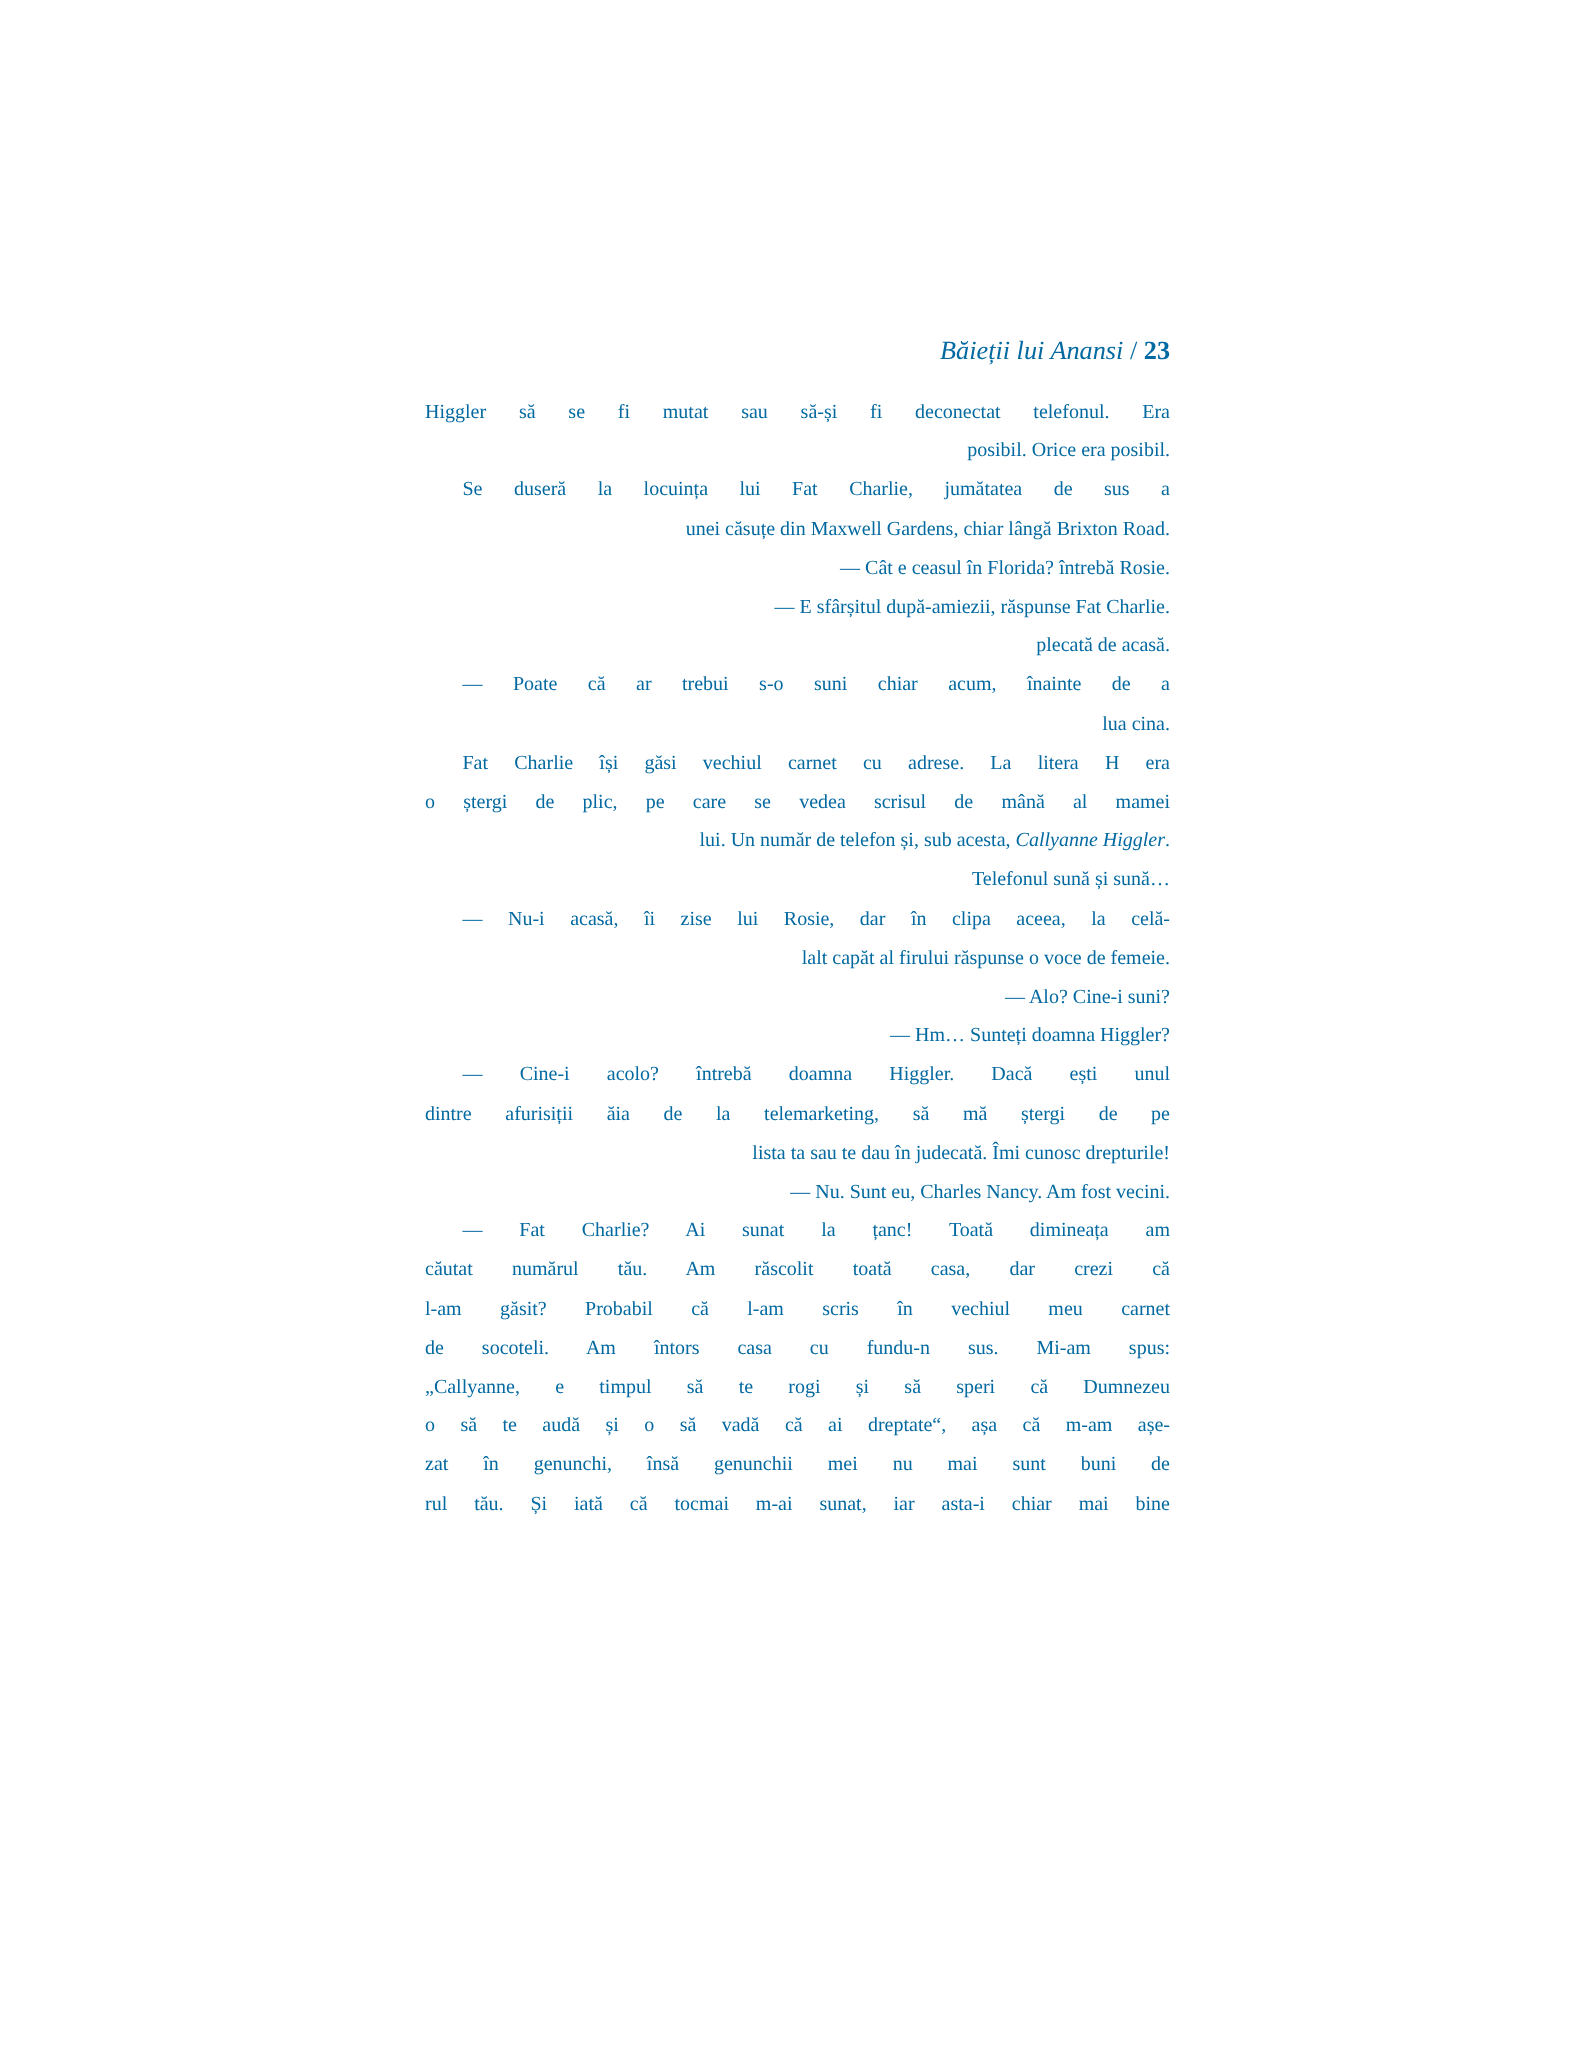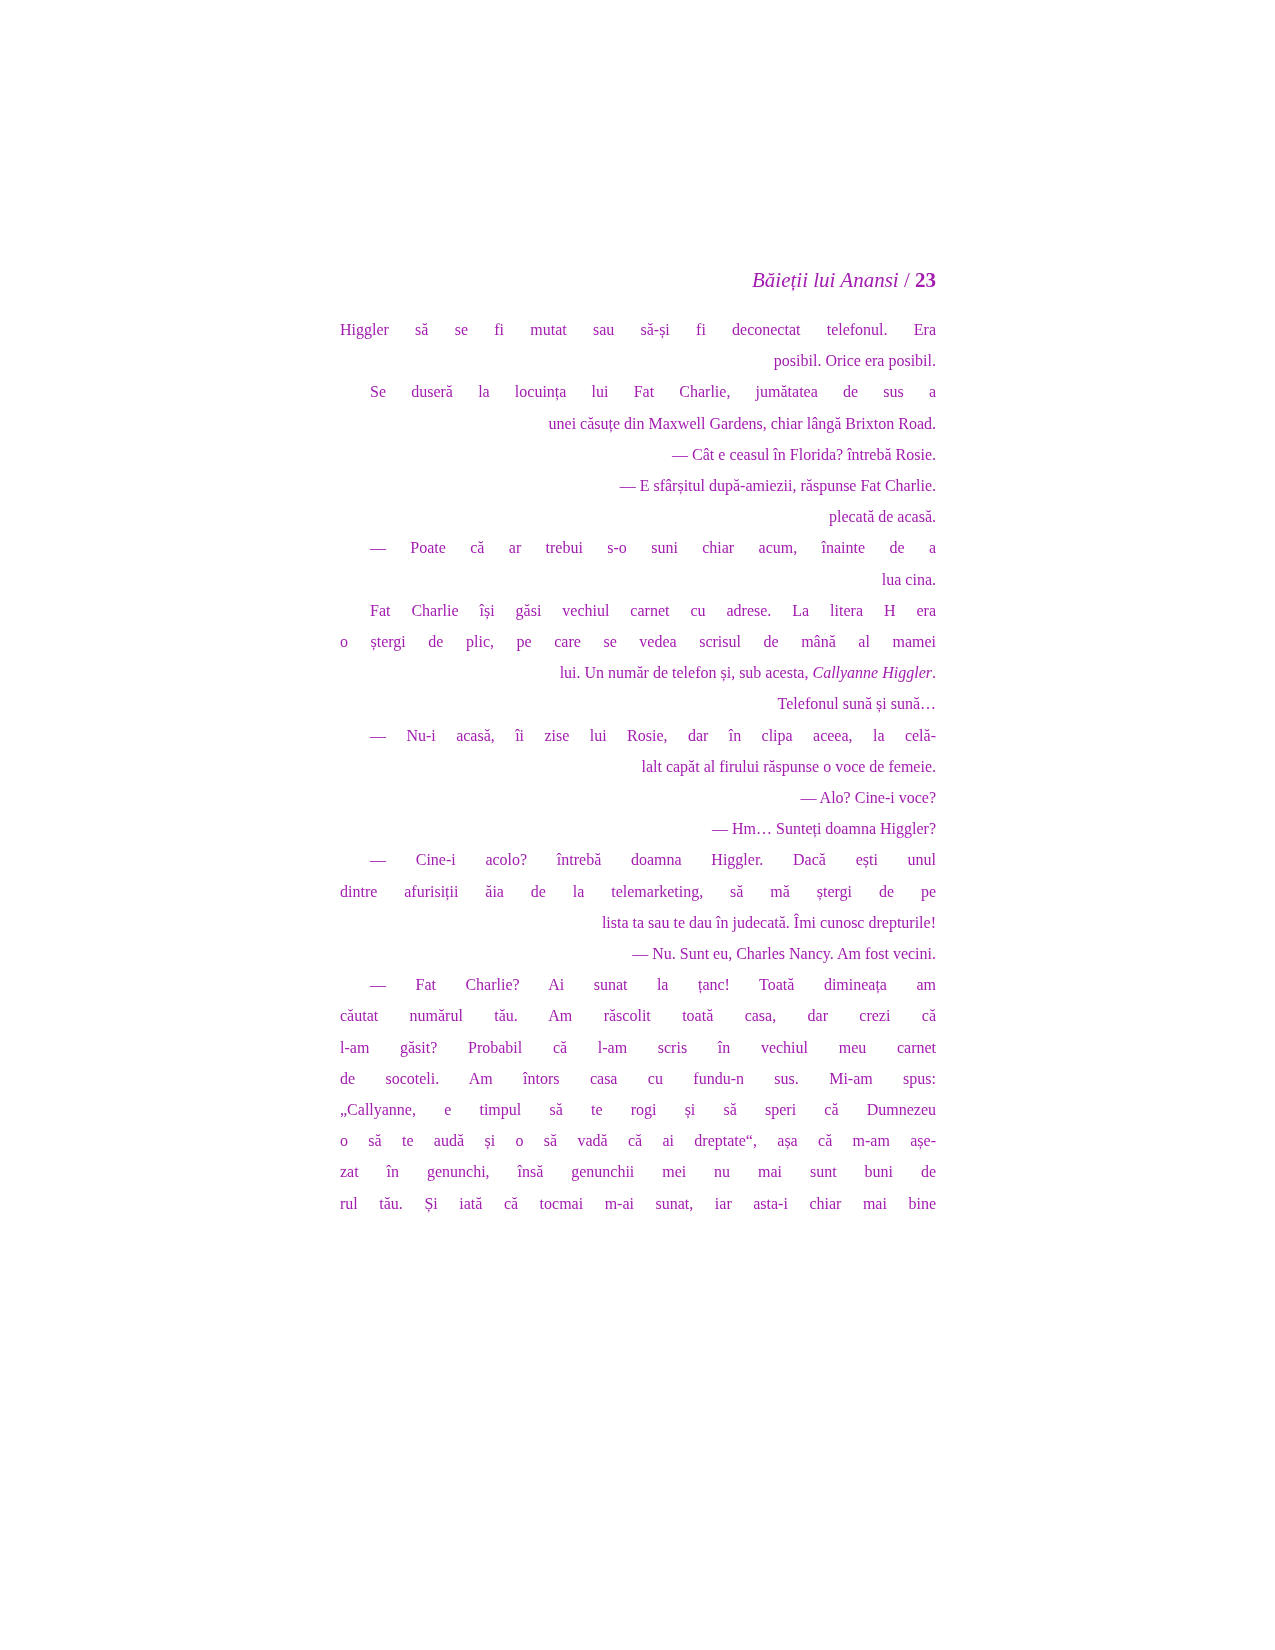--- a/index.html
+++ b/index.html
@@ -5,21 +5,21 @@
   html, body {
     margin: 0;
     padding: 0;
     background: #ffffff;
   }
   .page {
     position: relative;
     width: 1275px;
     height: 1644px;
     background: #ffffff;
-    color: #a21caf;
+    color: #0369a1;
     font-family: "Liberation Serif", serif;
     overflow: hidden;
   }
   .text-area {
     position: absolute;
     left: 340px;
     top: 268px;
     width: 596px;
   }
   .running-header {
@@ -64,21 +64,21 @@
         <div class="line ind"><span>— E sfârșitul după-amiezii, răspunse Fat Charlie.</span></div>
         <div class="line"><span>plecată de acasă.</span></div>
         <div class="line just ind"><span>— Poate că ar trebui s-o suni chiar acum, înainte de a</span></div>
         <div class="line"><span>lua cina.</span></div>
         <div class="line just ind"><span>Fat Charlie își găsi vechiul carnet cu adrese. La litera H era</span></div>
         <div class="line just"><span>o ștergi de plic, pe care se vedea scrisul de mână al mamei</span></div>
         <div class="line"><span>lui. Un număr de telefon și, sub acesta, </span><span class="it">Callyanne Higgler</span><span>.</span></div>
         <div class="line ind"><span>Telefonul sună și sună…</span></div>
         <div class="line just ind"><span>— Nu-i acasă, îi zise lui Rosie, dar în clipa aceea, la celă-</span></div>
         <div class="line"><span>lalt capăt al firului răspunse o voce de femeie.</span></div>
-        <div class="line ind"><span>— Alo? Cine-i voce?</span></div>
+        <div class="line ind"><span>— Alo? Cine-i suni?</span></div>
         <div class="line ind"><span>— Hm… Sunteți doamna Higgler?</span></div>
         <div class="line just ind"><span>— Cine-i acolo? întrebă doamna Higgler. Dacă ești unul</span></div>
         <div class="line just"><span>dintre afurisiții ăia de la telemarketing, să mă ștergi de pe</span></div>
         <div class="line"><span>lista ta sau te dau în judecată. Îmi cunosc drepturile!</span></div>
         <div class="line ind"><span>— Nu. Sunt eu, Charles Nancy. Am fost vecini.</span></div>
         <div class="line just ind"><span>— Fat Charlie? Ai sunat la țanc! Toată dimineața am</span></div>
         <div class="line just"><span>căutat numărul tău. Am răscolit toată casa, dar crezi că</span></div>
         <div class="line just"><span>l-am găsit? Probabil că l-am scris în vechiul meu carnet</span></div>
         <div class="line just"><span>de socoteli. Am întors casa cu fundu-n sus. Mi-am spus:</span></div>
         <div class="line just"><span>„Callyanne, e timpul să te rogi și să speri că Dumnezeu</span></div>

